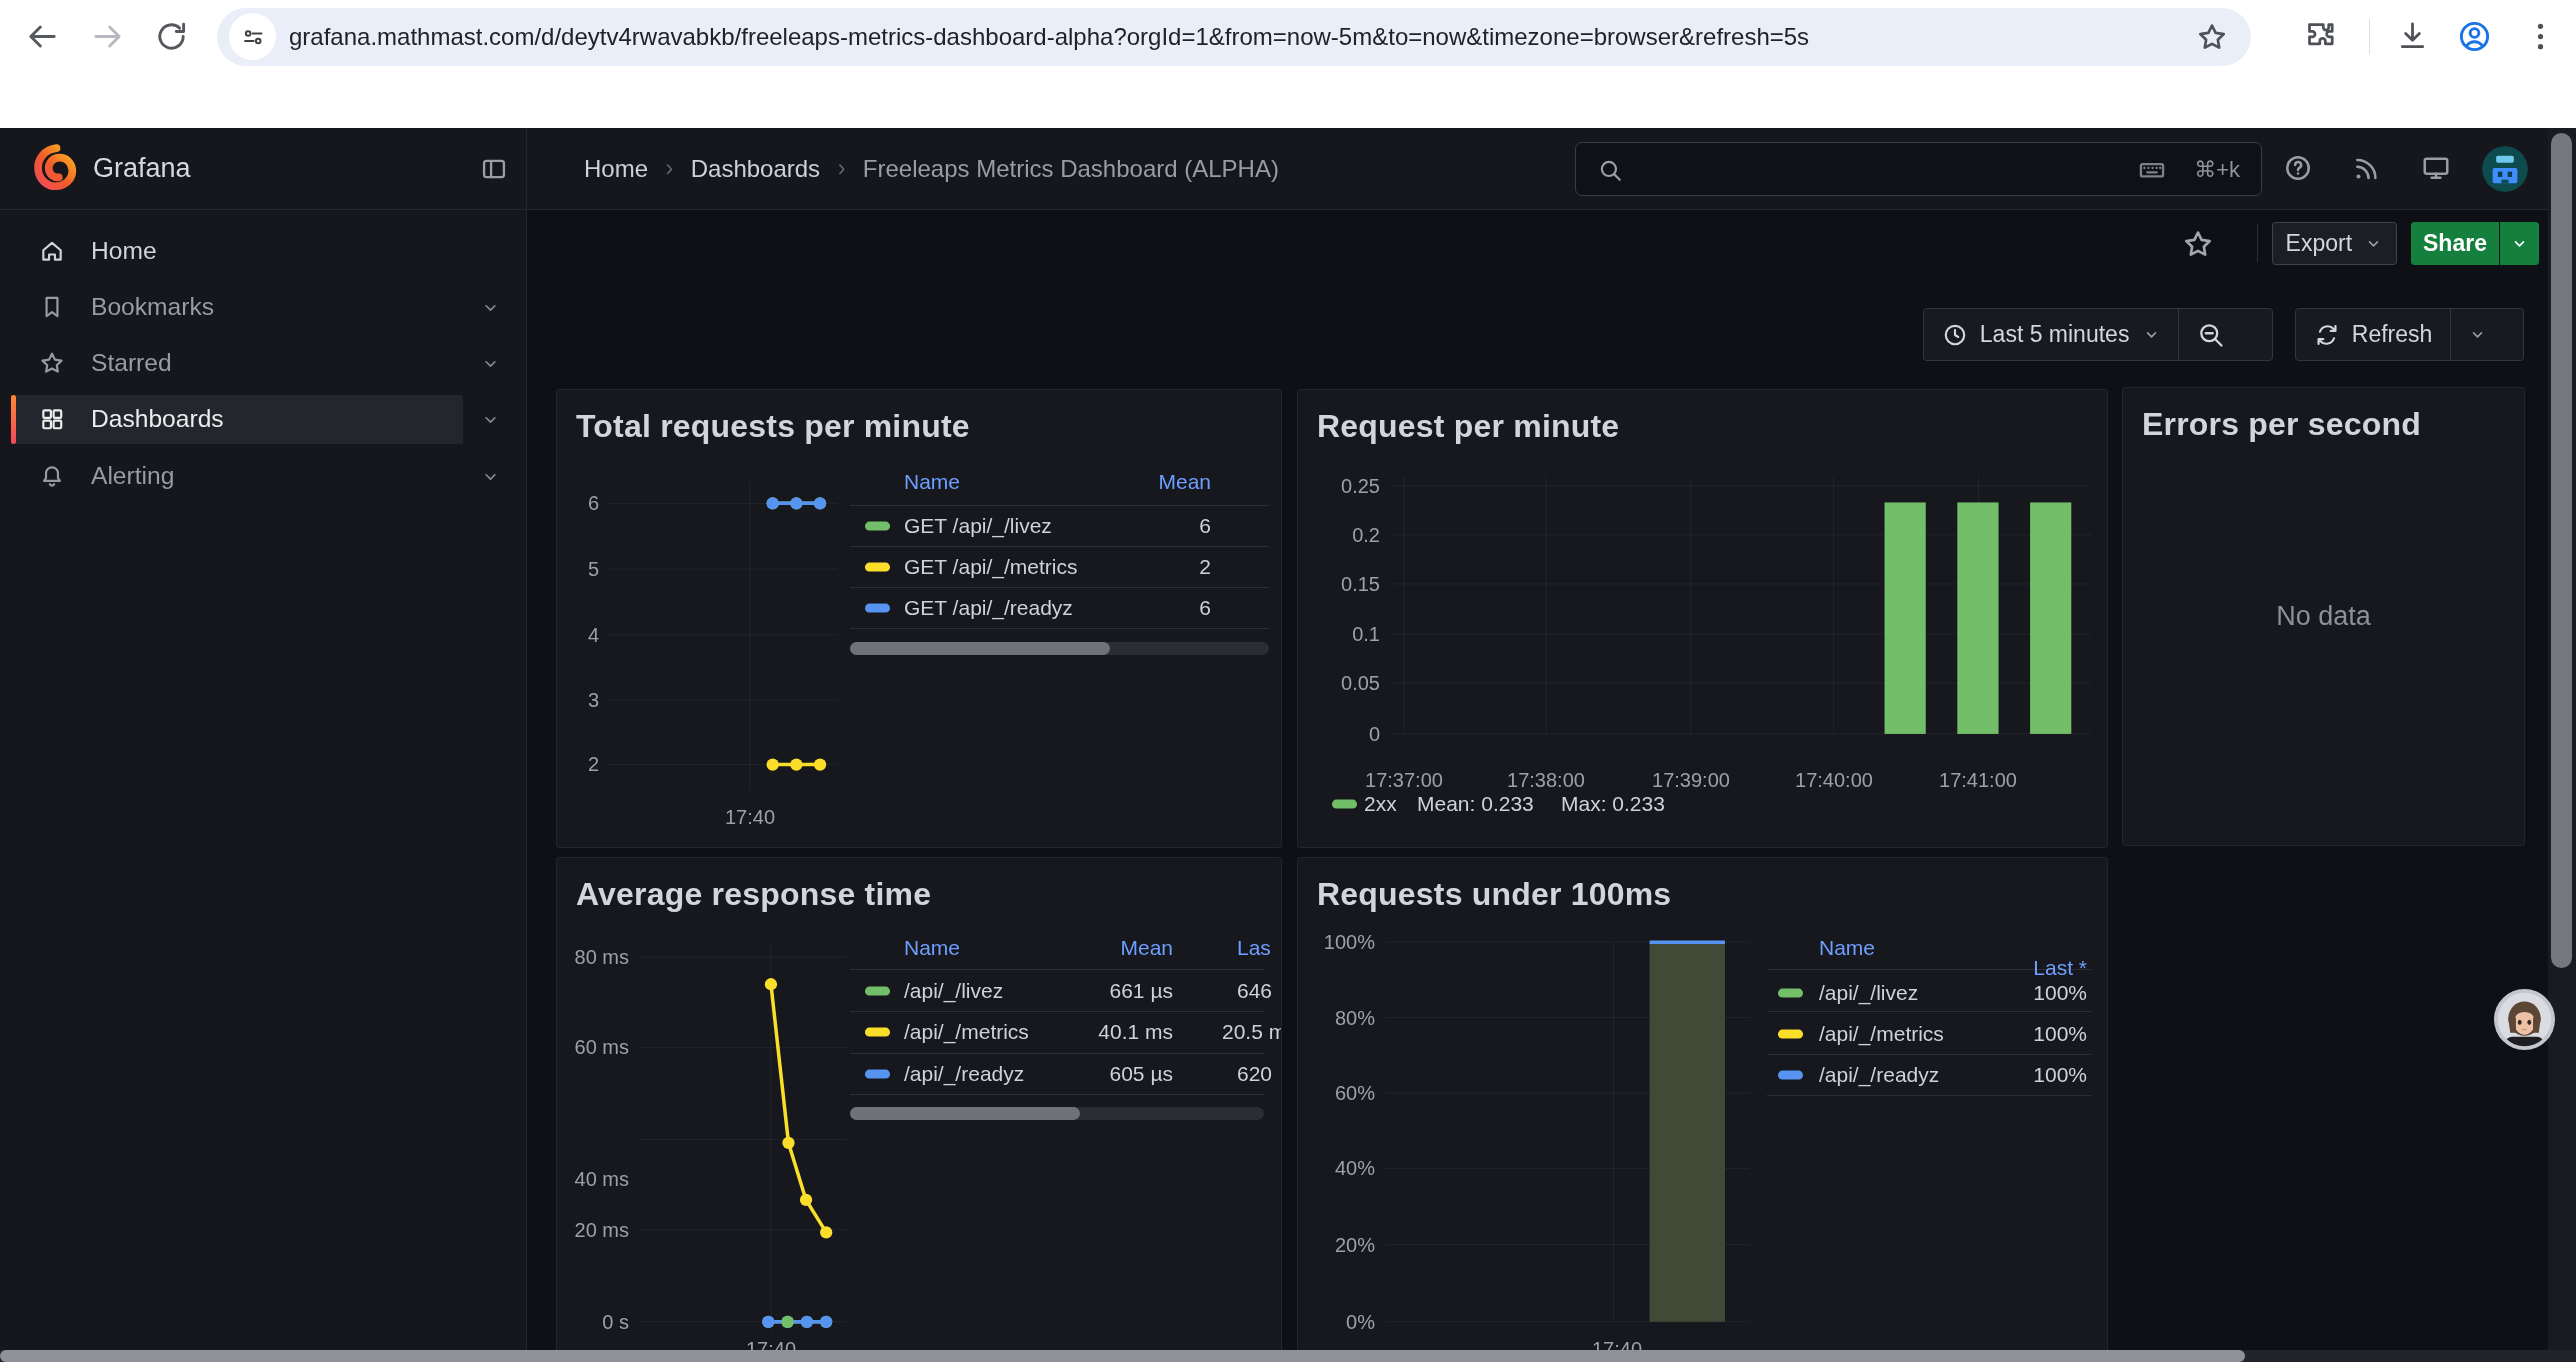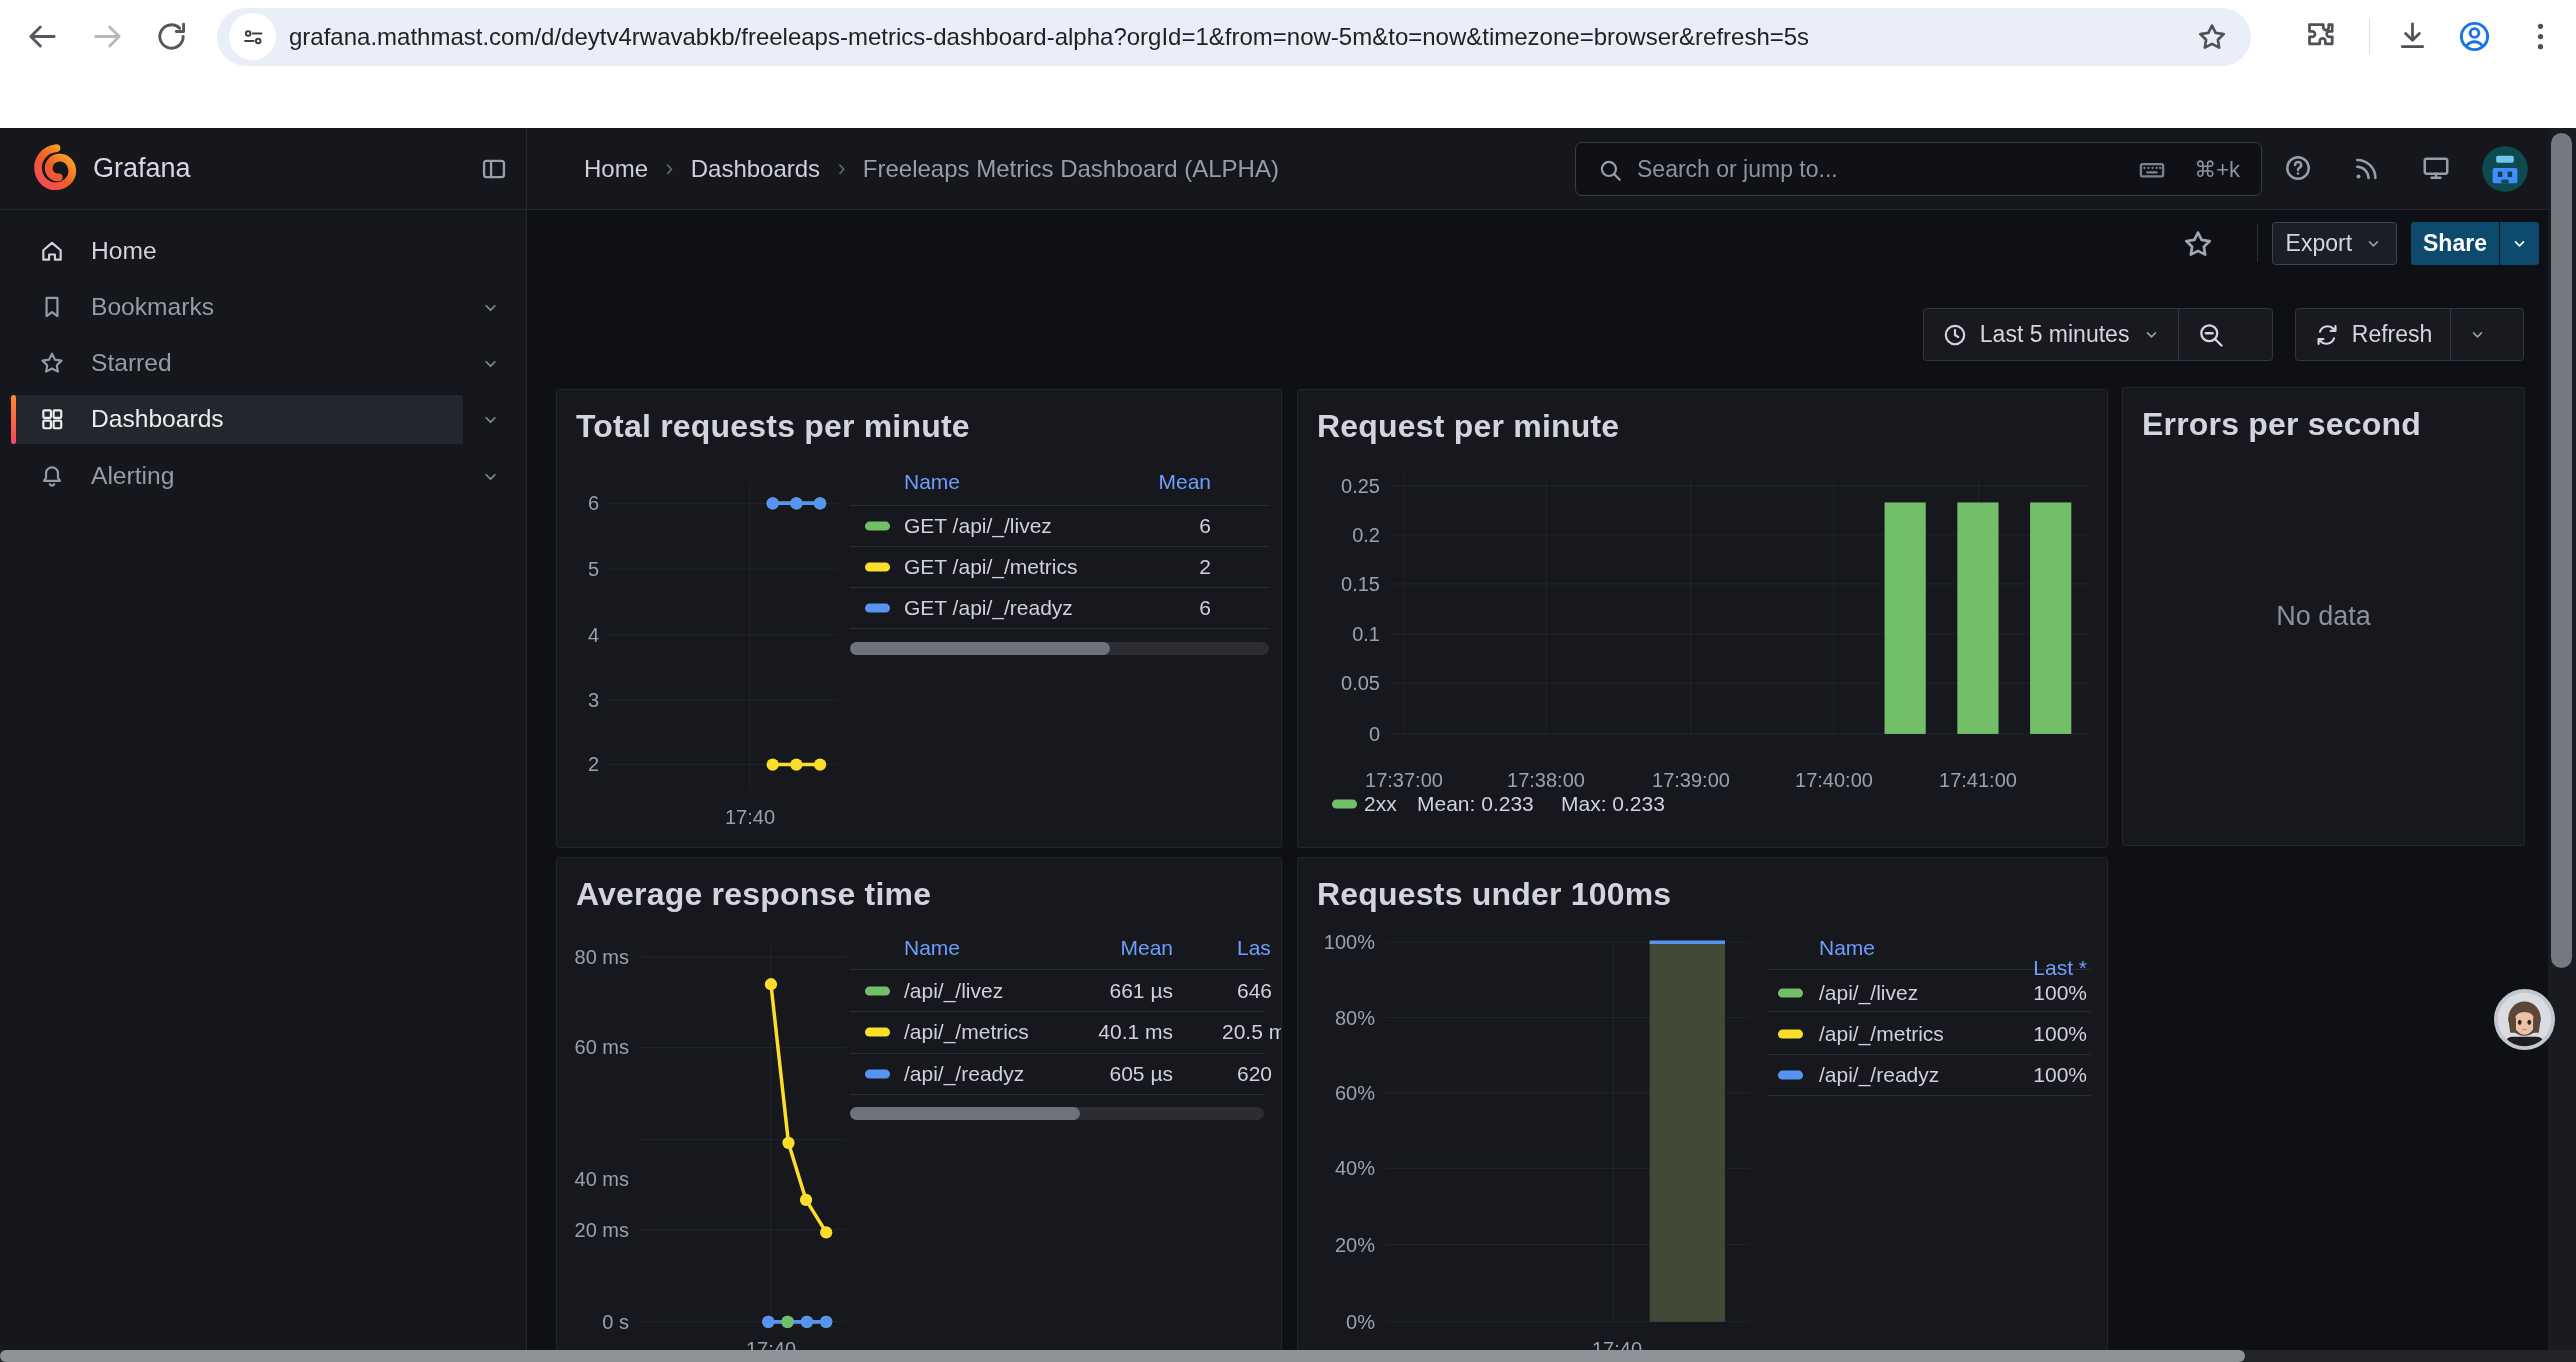--- a/index.html
+++ b/index.html
@@ -51,21 +51,21 @@
   .side-item.bright { color:#d2d3da; }
   .active-bg { position:absolute; left:10.5px; width:452px; height:49px; background:#23262d; border-radius:2.6px; }
   .active-bar { position:absolute; left:10.5px; width:5.3px; height:49px; border-radius:2.6px; background:linear-gradient(180deg,#ff8833,#f2495c); }
   .side-item.active { color:#eceded; }
 
   
   .dash-star { position:absolute; left:2182px; top:228px; width:32px; height:32px; color:#a4a6ae; }
   .act-divider { position:absolute; left:2257px; top:224px; width:0.9px; height:38px; background:#2c2f36; }
   .btn { position:absolute; display:flex; align-items:center; justify-content:center; gap:12.3px; border-radius:3.5px; font-size:23px; color:#d5d6dd; }
   .btn.ghost { border:0.9px solid #41444c; background:#1b1e24; }
-  .btn.blue { background:#0c4a6e; color:#ffffff; font-weight:700; }
+  .btn.blue { background:#15803d; color:#ffffff; font-weight:700; }
   .chev-s { width:19px; height:19px; }
   .ctrl { position:absolute; top:308px; height:53px; border:0.9px solid #33363e; background:#181a20; border-radius:3.5px; display:flex; align-items:stretch; color:#d5d6dd; font-size:23px; }
   .ctrl .seg { display:flex; align-items:center; gap:12.3px; padding:0 17.5px; }
   .ctrl .sep { width:0.9px; background:#33363e; }
 
   
   .panel { position:absolute; background:#16181e; border:0.9px solid #23262d; border-radius:2.6px; overflow:hidden; }
   .panel-title { position:absolute; left:19px; top:17.5px; font-size:32px; font-weight:700; color:#d3d4dc; letter-spacing:0.2px; }
   svg.chart { position:absolute; left:0; top:0; }
   .tick { position:absolute; font-size:20px; color:#9da0ab; white-space:nowrap; }
@@ -180,21 +180,20 @@
     <span class="crumb">Dashboards</span>
     <span class="crumb-sep">›</span>
     <span class="crumb dim">Freeleaps Metrics Dashboard (ALPHA)</span>
   </div>
 
   <div class="searchbox">
     <svg class="icon mag" viewBox="0 0 24 24">
         <circle cx="11" cy="11" r="6.5"></circle>
         <path d="M15.8 15.8 21 21"></path>
       </svg>
-    <input type="text" placeholder="Search or jump to..." style="">
     <svg class="icon sc-kbd" viewBox="0 0 24 24">
         <rect x="2.5" y="7" width="19" height="10.5" rx="1.5"></rect>
         <path d="M5.5 10.3h.01M9 10.3h.01M12.5 10.3h.01M16 10.3h.01M19 10.3h.01M8 14h8"></path>
       </svg>
     <span class="sc-keys">⌘+k</span>
   </div>
 
   <div class="gnav-ico" style="left:2283px">
     <svg class="icon" viewBox="0 0 24 24" width="30" height="30">
         <circle cx="12" cy="12" r="8.6"></circle>

